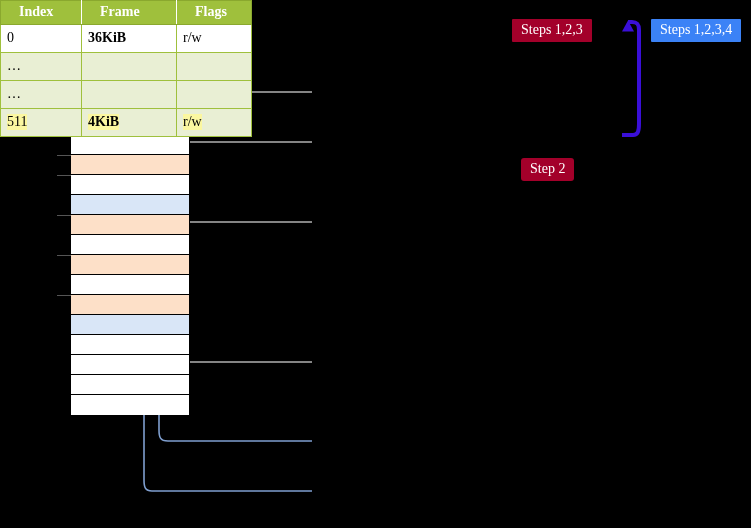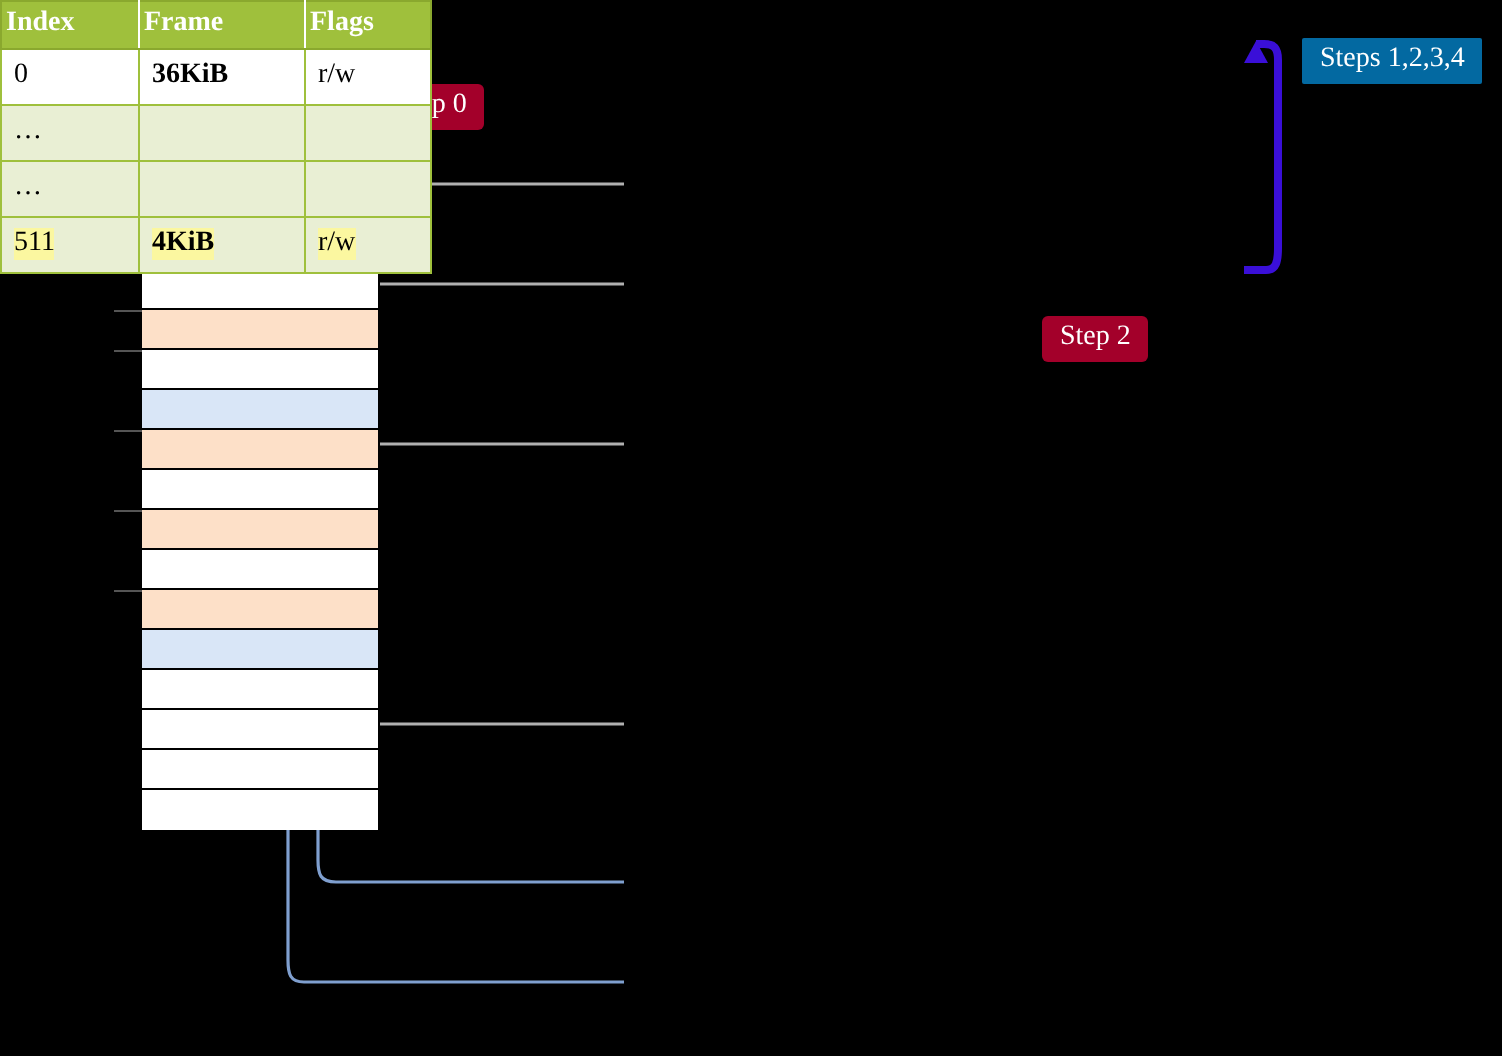--- a/index.html
+++ b/index.html
@@ -20,21 +20,21 @@
     display:flex;align-items:center;justify-content:center;
     font-size:14px;line-height:1;box-sizing:border-box;
   }
 
   
   .badge{
     position:absolute;color:#fff;font-size:14px;line-height:1;
     padding:4px 9px 5px 9px;border-radius:3px;white-space:nowrap;
   }
   .badge-crimson{background:#a3002a;}
-  .badge-violet{background:#0369a1;border-radius:1px;}
+  .badge-violet{background:#3b82f6;border-radius:1px;}
   #badge-step0{left:189px;top:42px;}
   #badge-steps123{left:512px;top:19px;border-radius:1px;}
   #badge-steps1234{left:651px;top:19px;}
   #badge-step4{left:521px;top:158px;}
 
   
   .memcol{
     position:absolute;left:70px;top:134px;width:120px;height:280px;
     border:1.5px solid #000;box-sizing:border-box;background:#fff;
   }
@@ -45,21 +45,21 @@
   .tick{position:absolute;left:-14px;width:14px;height:0;border-top:1.5px solid #555;}
 
   
   .ptable{
     position:absolute;border-collapse:collapse;
     border:1.5px solid #8aa82e;background:#fff;
     font-size:14px;
   }
   .ptable th{
     background:#9fc03c;color:#ffffff;font-weight:bold;
-    text-align:left;padding:3px 6px 4px 2px;
+    text-align:left;padding:3px 6px 4px 18px;
     border-right:1.5px solid #ffffff;
     border-bottom:1.5px solid #8aa82e;
     font-size:14px;white-space:nowrap;
   }
   .ptable th:last-child{border-right:none;}
   .ptable td{
     padding:3px 6px 4px 6px;border:1px solid #9fc03c;
     height:20px;vertical-align:middle;white-space:nowrap;
   }
   .ptable tr.odd td{background:#ffffff;}
@@ -128,20 +128,21 @@
     <g>
       <path d="M 622,135 L 633,135 C 638,135 639,131 639,124 L 639,30 C 639,24 637,22 632,22 L 628,22" fill="none" stroke="#3a0fd8" stroke-width="4" marker-end="url(#ah-violet)"></path>
     </g>
   </svg>
 
   <div class="kib-box">
     <span>4KiB</span>
   </div>
 
   <div class="badge badge-crimson" id="badge-step0">Step 0</div>
+  <div class="badge badge-crimson" id="badge-steps123">Steps 1,2,3</div>
   <div class="badge badge-violet" id="badge-steps1234">Steps 1,2,3,4</div>
   <div class="badge badge-crimson" id="badge-step4">Step 2</div>
 
   <div class="memcol" id="memcol">
       <div class="memrow" style="height: 20px; background: rgb(255, 255, 255); position: relative;">
         <span class="tick" style="top: 0px;"></span>
       </div>
       <div class="memrow" style="height: 20px; background: rgb(253, 224, 200); position: relative;">
         <span class="tick" style="top: 0px;"></span>
       </div>

